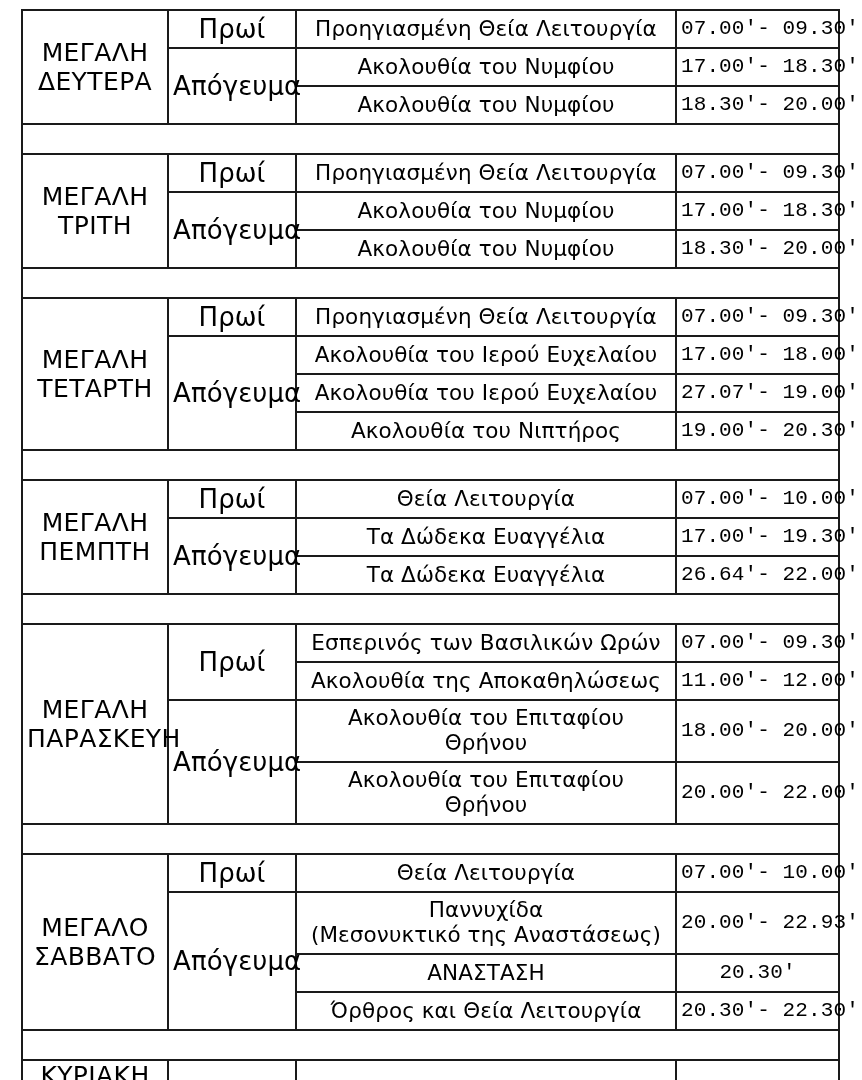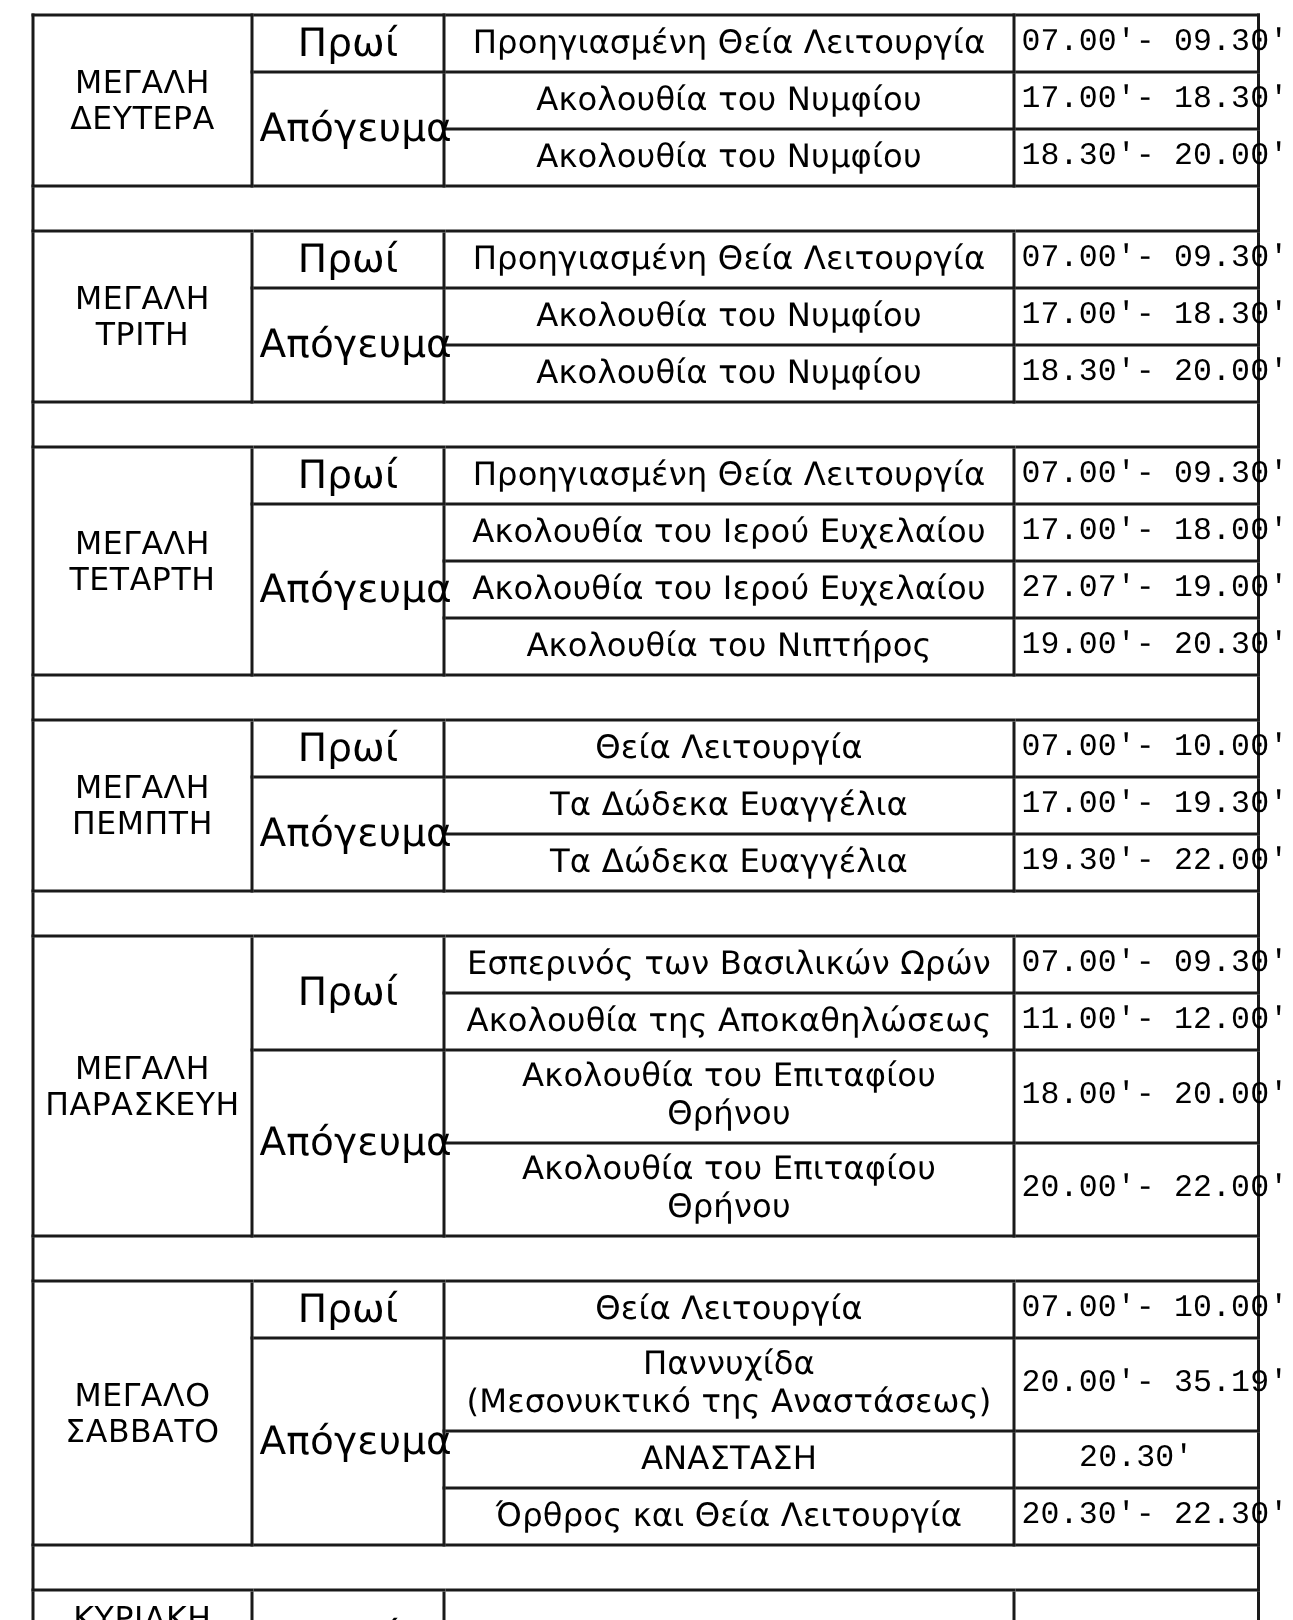--- a/index.html
+++ b/index.html
@@ -41,21 +41,21 @@
     text-align: center;
     vertical-align: middle;
     font-size: 21px;
     line-height: 1.16;
     letter-spacing: 0.1px;
     background: #ffffff;
   }
 
   
   td.day {
-    font-size: 21px;
+    font-size: 25px;
     letter-spacing: 0.4px;
     white-space: pre-line;
   }
 
   
   td.part {
     font-size: 26px;
   }
 
   
@@ -181,21 +181,21 @@
         <td class="service r36">Θεία Λειτουργία</td>
         <td class="time r36">07.00′- 10.00′</td>
       </tr>
       <tr>
         <td class="part r36" rowspan="2">Απόγευμα</td>
         <td class="service r36">Τα Δώδεκα Ευαγγέλια</td>
         <td class="time r36">17.00′- 19.30′</td>
       </tr>
       <tr>
         <td class="service r36">Τα Δώδεκα Ευαγγέλια</td>
-        <td class="time r36">19.30′- 22.00′</td>
+        <td class="time r36">26.64′- 22.00′</td>
       </tr>
       <tr class="spacer">
         <td class="edge-l"></td>
         <td></td>
         <td></td>
         <td class="edge-r"></td>
       </tr>
 
       <tr>
         <td class="day" rowspan="4">ΜΕΓΑΛΗ
@@ -230,21 +230,21 @@
         <td class="day" rowspan="4">ΜΕΓΑΛΟ
 ΣΑΒΒΑΤΟ</td>
         <td class="part r36">Πρωί</td>
         <td class="service r36">Θεία Λειτουργία</td>
         <td class="time r36">07.00′- 10.00′</td>
       </tr>
       <tr>
         <td class="part" rowspan="3">Απόγευμα</td>
         <td class="service r60">Παννυχίδα
 (Μεσονυκτικό της Αναστάσεως)</td>
-        <td class="time r60">20.00′- 35.19′</td>
+        <td class="time r60">20.00′- 22.93′</td>
       </tr>
       <tr>
         <td class="service r36">ΑΝΑΣΤΑΣΗ</td>
         <td class="time r36">20.30′</td>
       </tr>
       <tr>
         <td class="service r36">Όρθρος και Θεία Λειτουργία</td>
         <td class="time r36">20.30′- 22.30′</td>
       </tr>
       <tr class="spacer">

